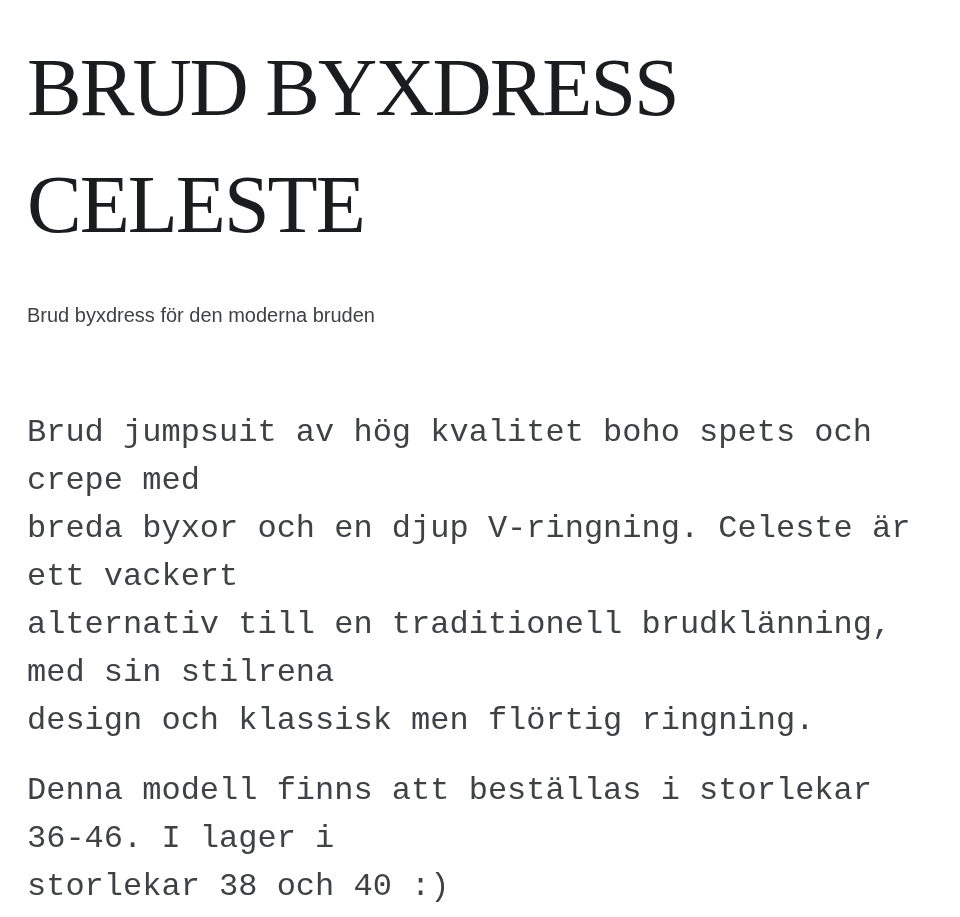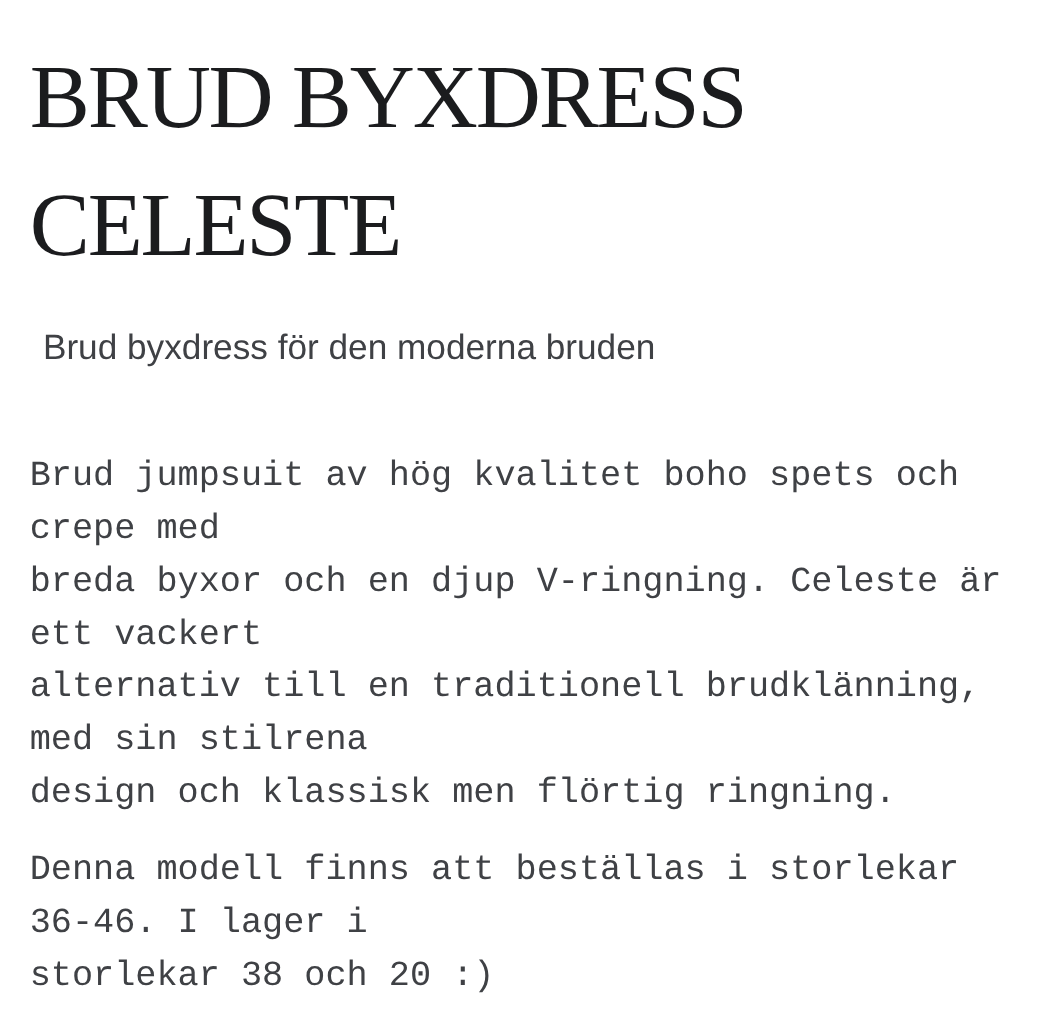--- a/index.html
+++ b/index.html
@@ -22,22 +22,22 @@
   .product-title {
     margin: 0 0 28px 0;
     font-family: "Liberation Serif", serif;
     font-weight: 400;
     font-size: 82px;
     line-height: 117px;
     letter-spacing: -2px;
     color: var(--heading-color, #1b1c1e);
   }
   .product-tagline {
-    margin: 0 0 70px 12px;
-    font-size: 32px;
+    margin: 0 0 70px 0;
+    font-size: 20px;
     line-height: 48px;
     color: var(--body-color, #3f4145);
   }
   .product-paragraph {
     margin: 0 0 22px 0;
     font-size: 32px;
     line-height: 48px;
     color: var(--body-color, #3f4145);
     white-space: pre-line;
     font-family: Liberation Mono, monospace;
@@ -50,15 +50,15 @@
   <h1 class="product-title">BRUD BYXDRESS CELESTE</h1>
 
   <p class="product-tagline">Brud byxdress för den moderna bruden</p>
 
   <p class="product-paragraph">Brud jumpsuit av hög kvalitet boho spets och crepe med
 breda byxor och en djup V-ringning. Celeste är ett vackert
 alternativ till en traditionell brudklänning, med sin stilrena
 design och klassisk men flörtig ringning.</p>
 
   <p class="product-paragraph">Denna modell finns att beställas i storlekar 36-46. I lager i
-storlekar 38 och 20 :)</p>
+storlekar 38 och 40 :)</p>
 
 </div>
 
 </body></html>

